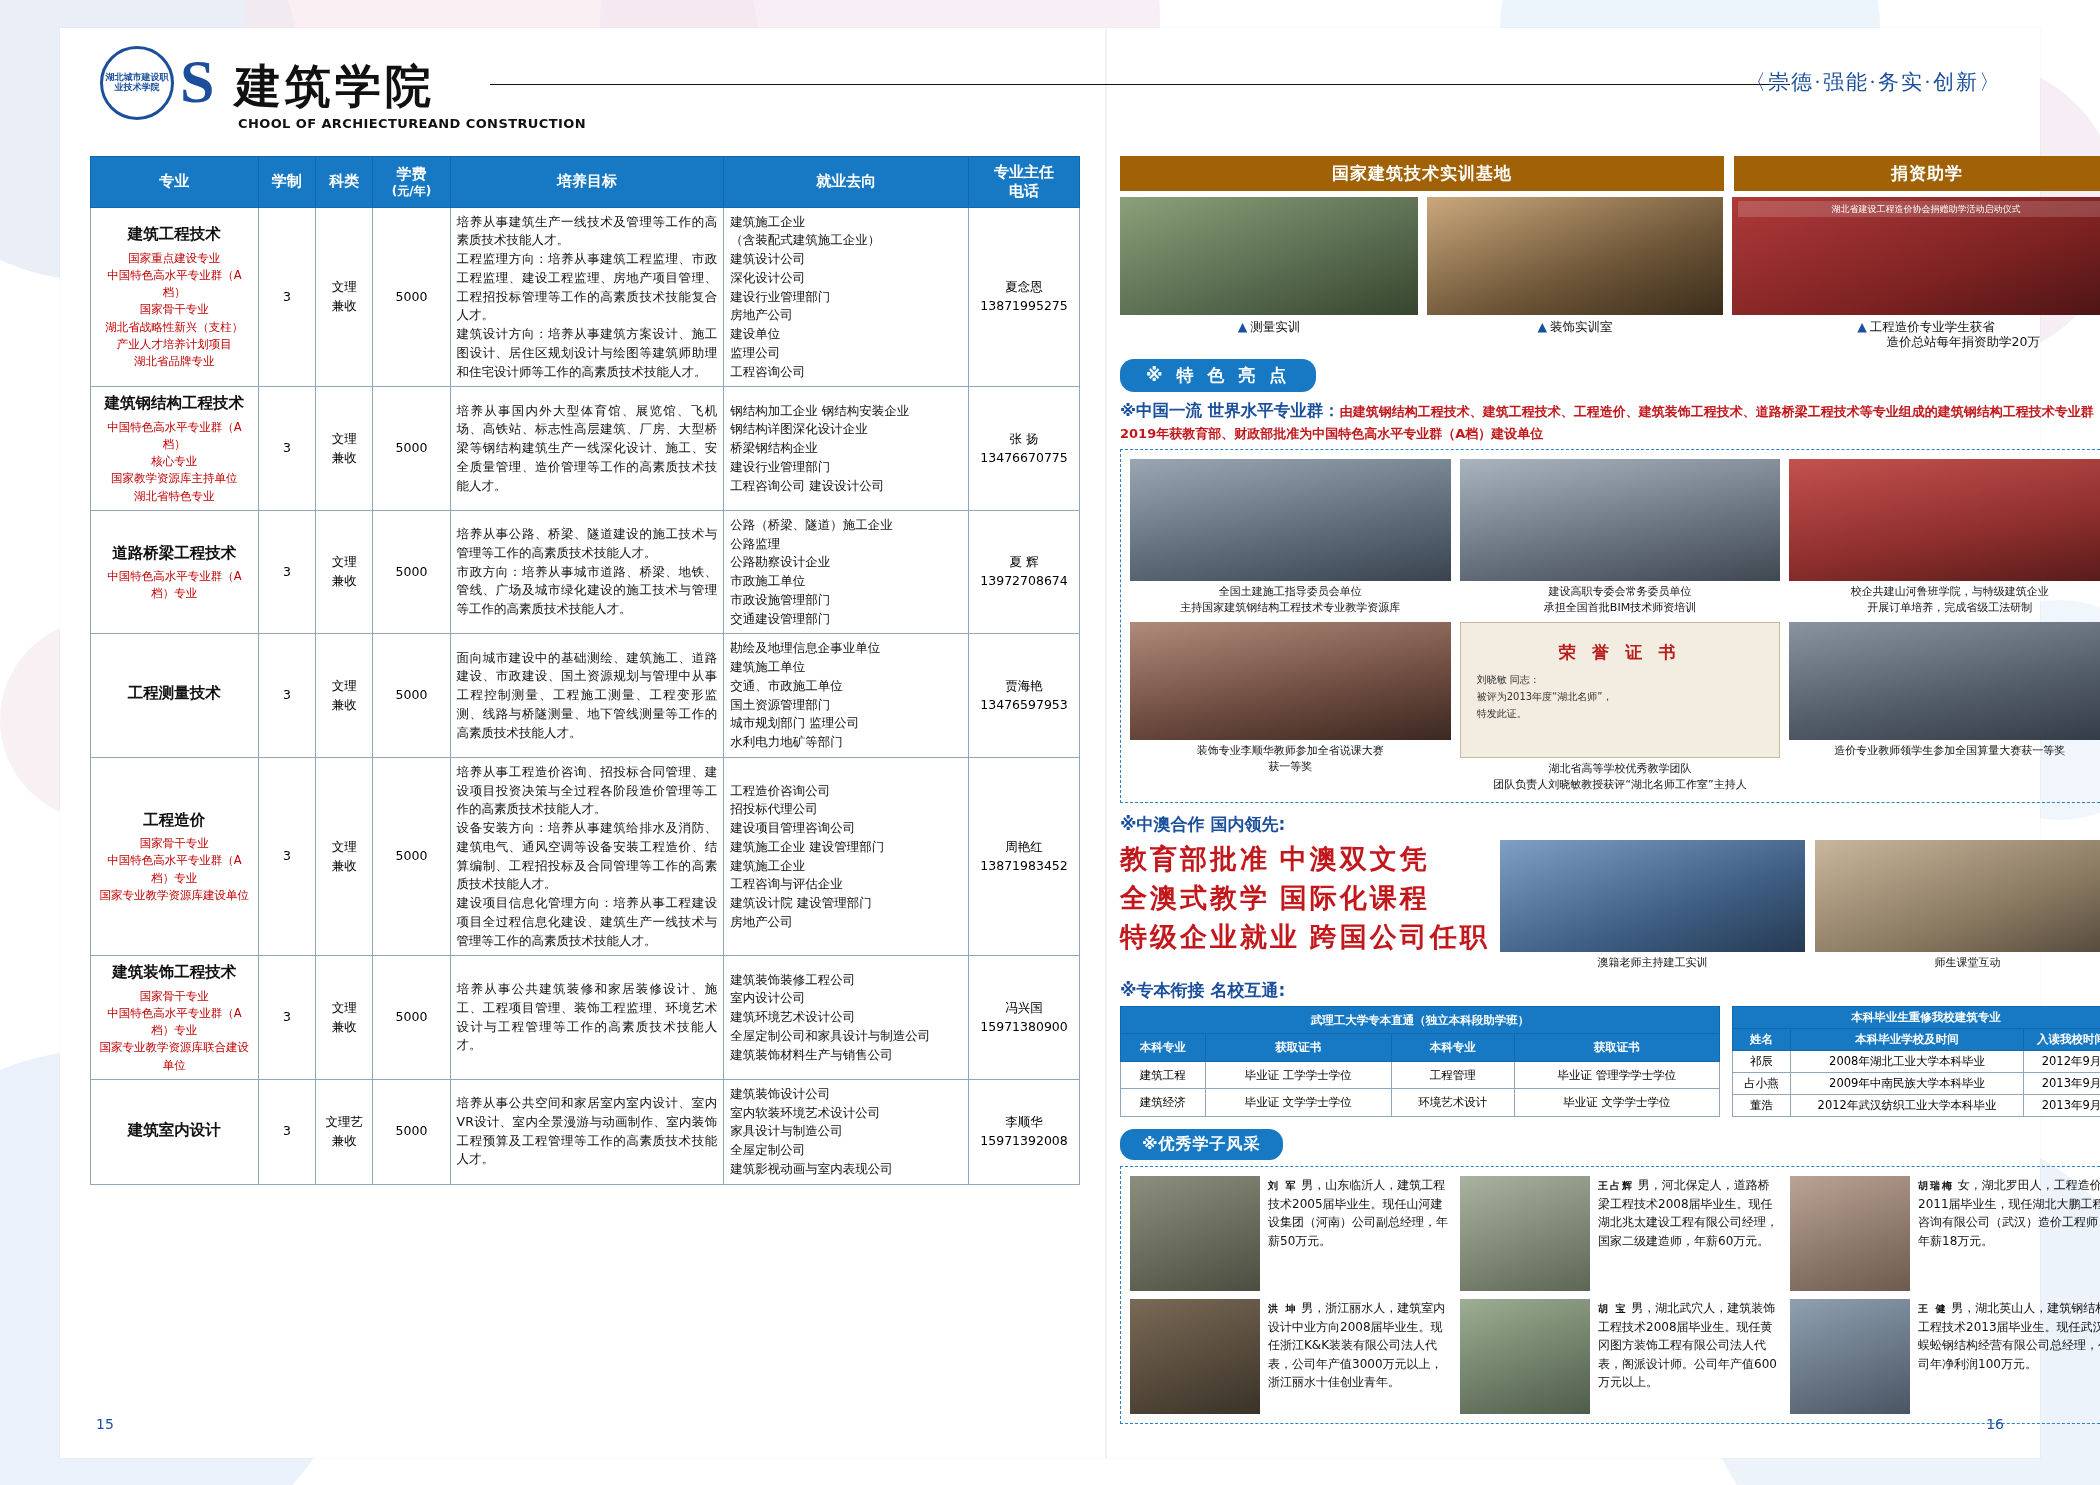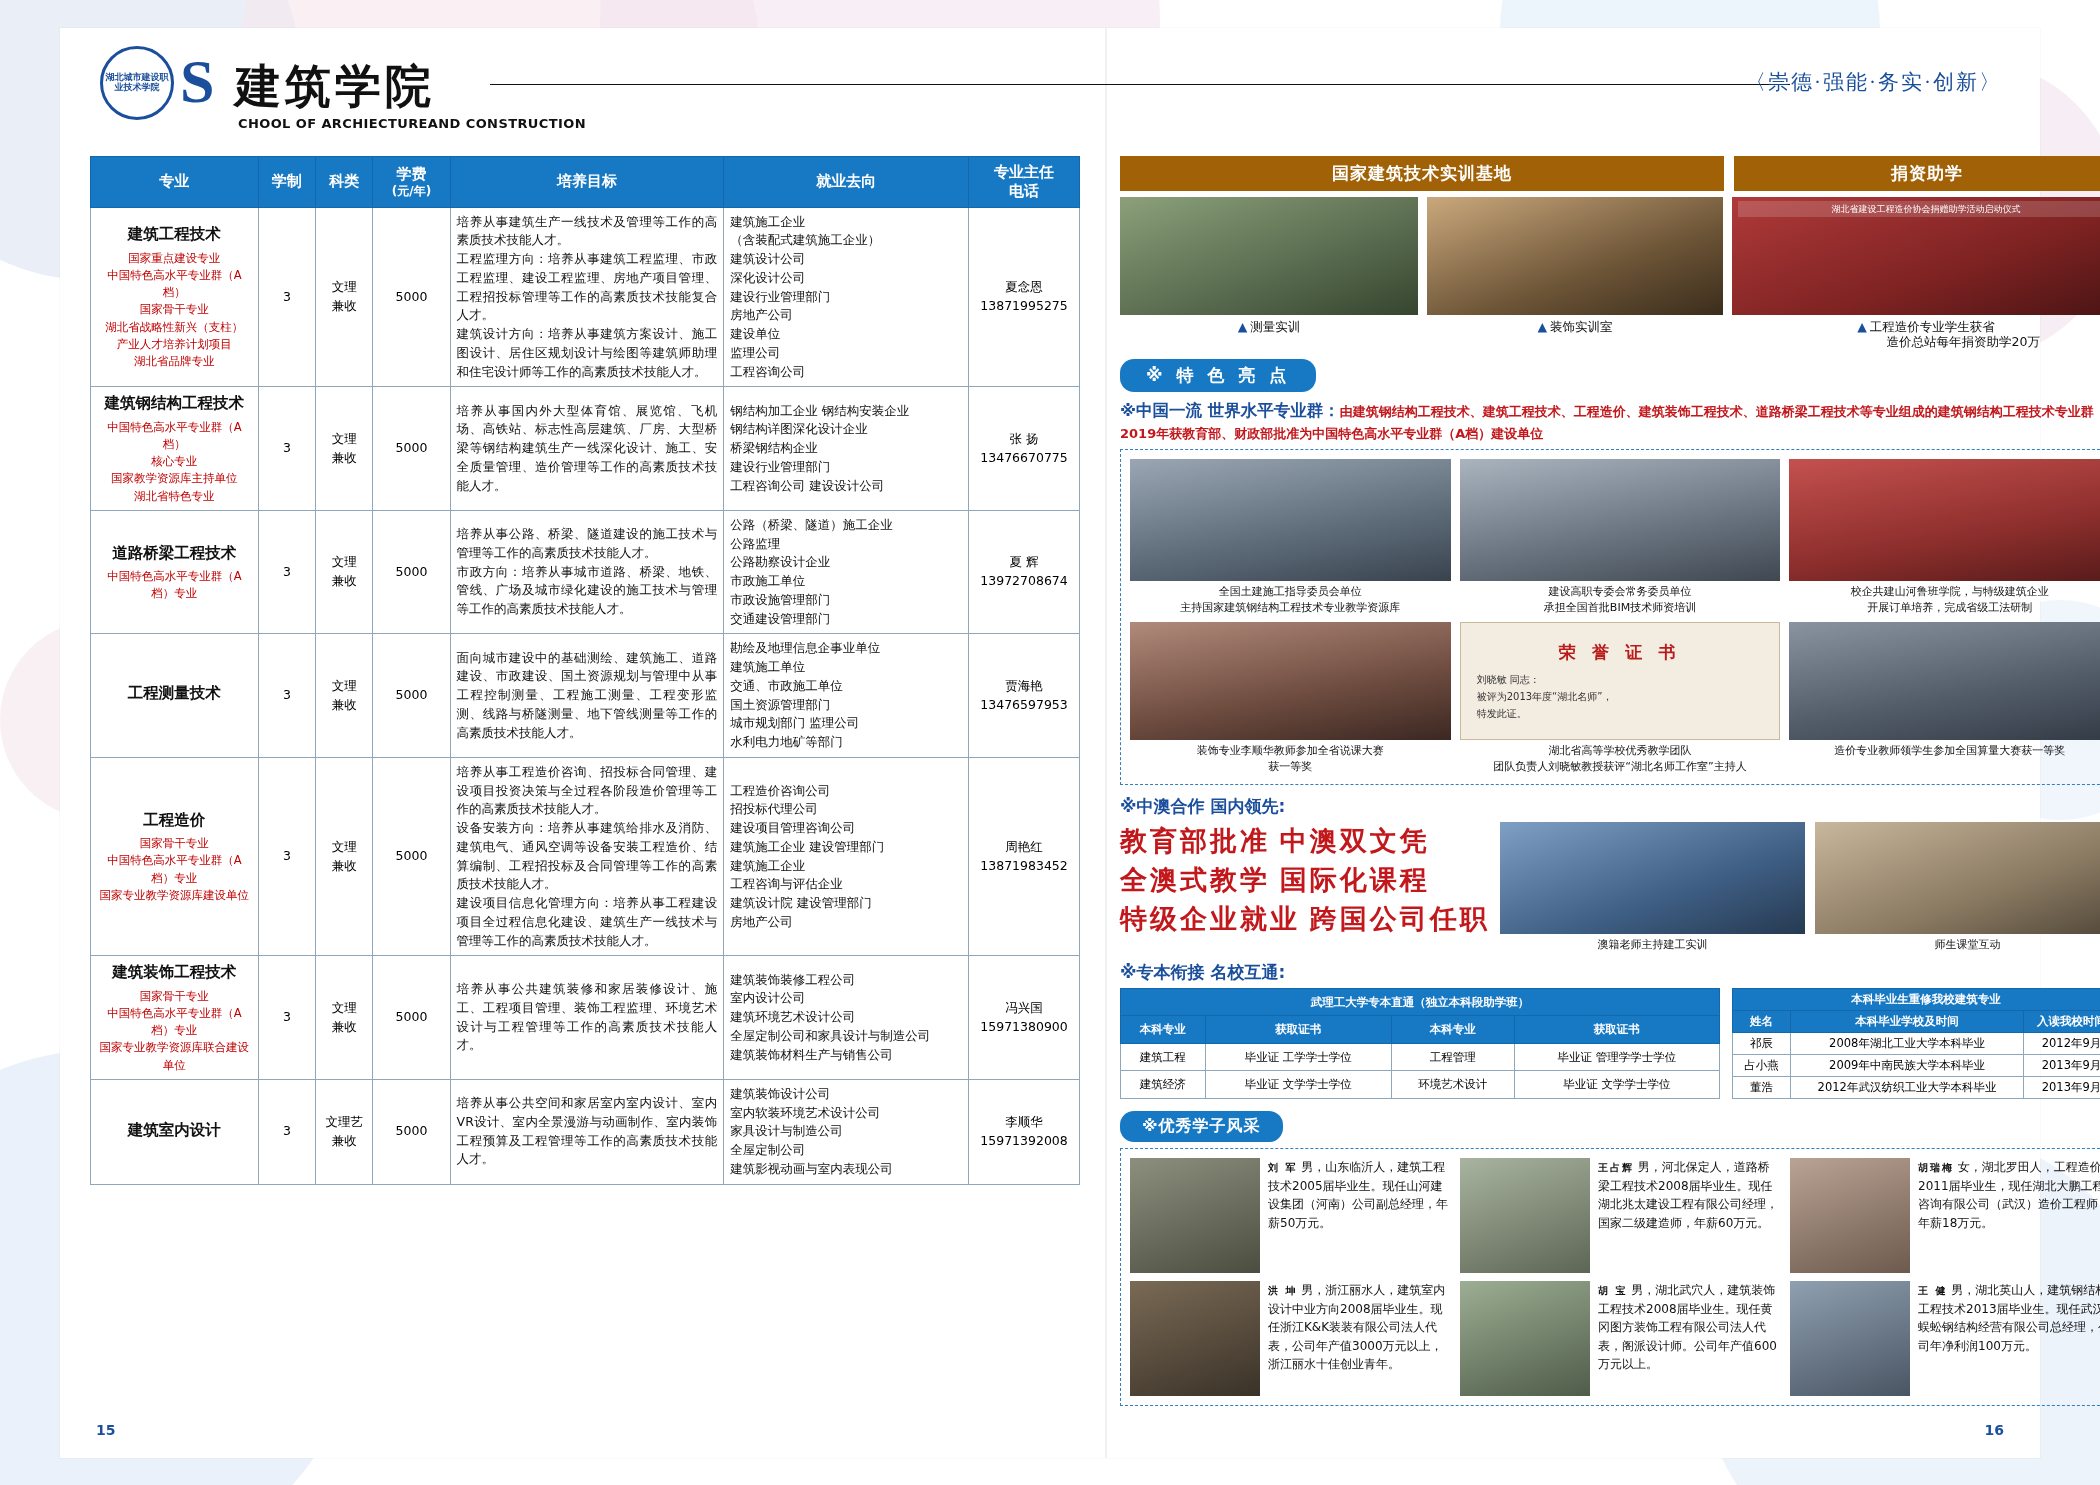--- a/index.html
+++ b/index.html
@@ -92,21 +92,21 @@
     color:#c2181c; font-weight:bold; font-size:27px; line-height:1.45; letter-spacing:3px;
     font-family:"Liberation Serif",serif;
   }
 
   .stu-card { display:flex; gap:8px; }
   .stu-photo { background:#cfd6dd; flex:0 0 auto; }
   .stu-text { font-size:12px; line-height:1.55; color:#111; }
   .stu-name { font-weight:bold; font-size:10px; letter-spacing:2px; }
 
   .pagenum {
-    position:absolute; bottom:20px; font-size:14px; color:#1b4f9c; font-weight:bold;
+    position:absolute; bottom:26px; font-size:14px; color:#1b4f9c; font-weight:normal;
   }
   .pg-l { left:36px; }
   .pg-r { right:36px; }
 </style>
 </head>
 <body>
 
 <div class="bg">
   <div class="circ" style="left:-120px;top:-140px;width:420px;height:420px;background:#e9eef7;"></div>
   <div class="circ" style="left:240px;top:-200px;width:520px;height:520px;background:#f7e8ee;opacity:.65;"></div>
@@ -390,21 +390,21 @@
 开展订单培养，完成省级工法研制</div>
         </div>
       </div>
       <div style="display:flex;gap:9px;margin-top:6px;">
         <div style="flex:1;">
           <div class="photo" style="height:118px;background:linear-gradient(170deg,#b08a7a,#6d4b3f 60%,#3b2822);"></div>
           <div class="mini-cap" style="white-space:pre-line">装饰专业李顺华教师参加全省说课大赛
 获一等奖</div>
         </div>
         <div style="flex:1;">
-          <div class="photo" style="height:118px;background:#f3ece0;border:1px solid #c9b89a;position:relative;">
+          <div class="photo" style="height:136px;background:#f3ece0;border:1px solid #c9b89a;position:relative;">
             <div style="position:absolute;left:0;right:0;top:18px;text-align:center;color:#b81c1c;font-size:17px;font-weight:bold;letter-spacing:6px;font-family:'Liberation Serif',serif;">荣 誉 证 书</div>
             <div style="position:absolute;left:16px;right:16px;top:48px;font-size:10px;color:#333;line-height:1.7;white-space:pre-line;">刘晓敏  同志：
 被评为2013年度“湖北名师”，
 特发此证。</div>
           </div>
           <div class="mini-cap" style="white-space:pre-line">湖北省高等学校优秀教学团队
 团队负责人刘晓敏教授获评“湖北名师工作室”主持人</div>
         </div>
         <div style="flex:1;">
           <div class="photo" style="height:118px;background:linear-gradient(170deg,#8a93a0,#525c69 60%,#333b45);"></div>

